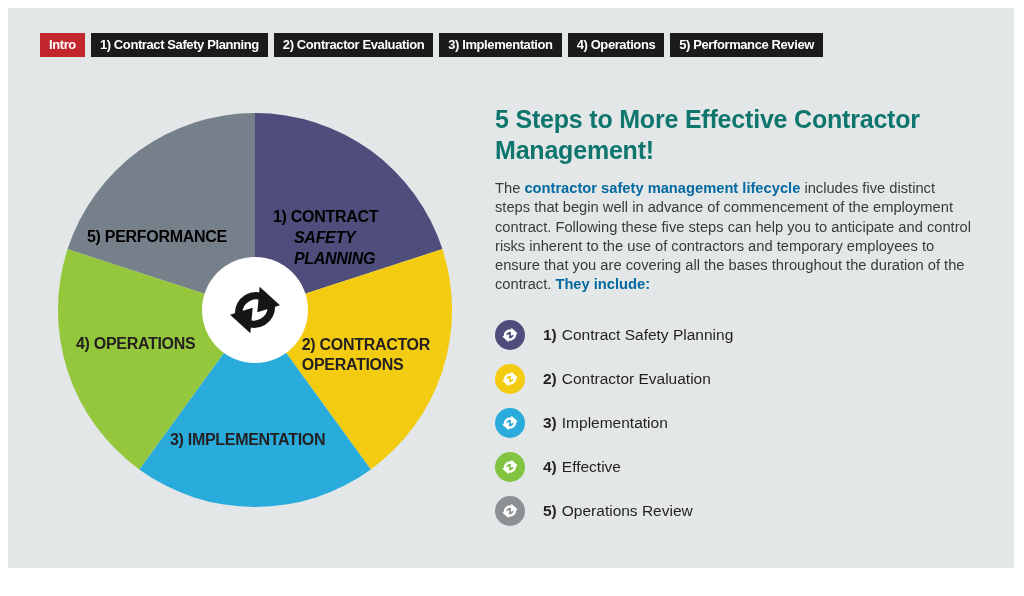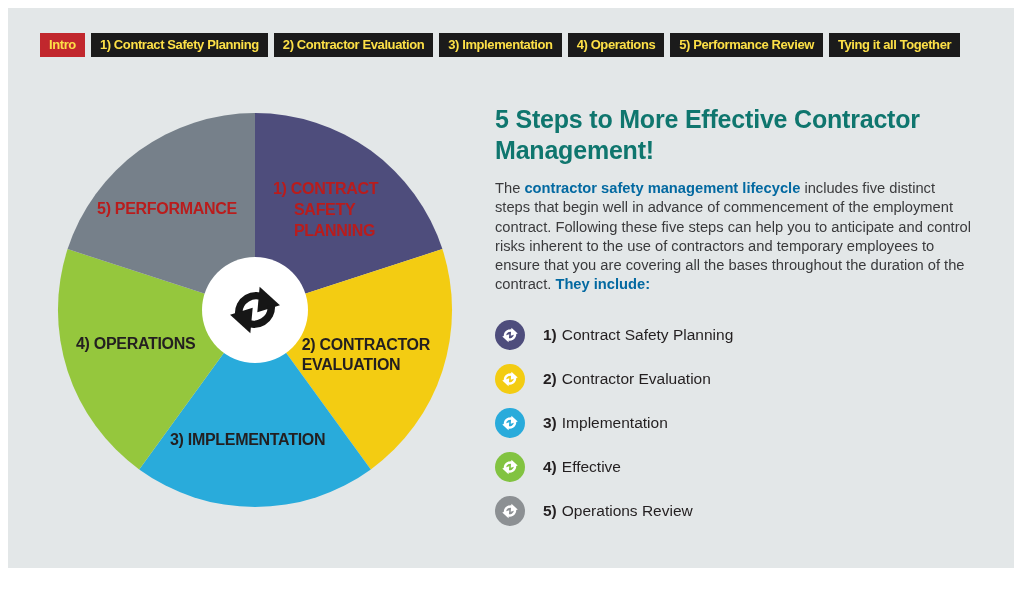--- a/index.html
+++ b/index.html
@@ -2,37 +2,37 @@
 <html><head>
 <meta charset="utf-8">
 <style>
   * { margin:0; padding:0; box-sizing:border-box; }
   html,body { width:1024px; height:596px; background:#ffffff; font-family:"Liberation Sans", sans-serif; }
   .page { position:relative; width:1024px; height:596px; background:#ffffff; overflow:hidden; }
   .panel { position:absolute; left:8px; top:8px; width:1006px; height:560px; background:#e3e7e8; }
 
   
   .nav { position:absolute; left:32px; top:25px; display:flex; gap:6px; }
-  .tab { height:24px; line-height:24px; padding:0 9px; background:#1b1b1b; color:#fde047;
+  .tab { height:24px; line-height:24px; padding:0 9px; background:#1b1b1b; color:#ffffff;
          font-size:13px; font-weight:bold; letter-spacing:-0.4px; white-space:nowrap; cursor:pointer; }
   .tab.active { background:#c1272d; }
 
   
   .pie-wrap { position:absolute; left:47px; top:102px; width:400px; height:400px; }
   .pie-wrap svg.pie { position:absolute; left:0; top:0; }
   .pie-label { position:absolute; font-weight:bold; font-size:16px; line-height:21px;
                letter-spacing:-0.3px; white-space:nowrap; }
-  .pl-light { color:#b91c1c; }
+  .pl-light { color:#000000;margin-top:28px; }
   .pl-dark  { color:#231f20; }
   .pl-1 { left:218px; top:68px; }
-  .pl-1 .indent { margin-left:21px; }
+  .pl-1 .indent { margin-left:21px;font-style:italic; }
   .pl-2 { right:25px; top:225px; text-align:left; line-height:20px; }
   .pl-3 { left:115px; top:319px; }
   .pl-4 { left:21px; top:223px; }
-  .pl-5 { left:32px; top:88px; width:160px; text-align:center; }
+  .pl-5 { left:32px; top:88px; width:160px; text-align:left; }
 
   
   .title { position:absolute; left:487px; top:96px; width:478px; font-size:25px; line-height:31px;
            font-weight:bold; color:#0f766e; letter-spacing:-0.2px; }
   .para { position:absolute; left:487px; top:171px; width:478px; font-size:14.7px; line-height:19.3px;
           color:#3a3a3c; }
   .para b { color:#0369a1; }
   .steps { position:absolute; left:487px; top:312px; }
   .step-row { display:flex; align-items:center; height:30px; margin-bottom:14px; }
   .step-ico { width:30px; height:30px; flex:0 0 30px; }
@@ -58,42 +58,41 @@
 <div class="page">
   <div class="panel">
 
     <div class="nav">
       <div class="tab active">Intro</div>
       <div class="tab">1) Contract Safety Planning</div>
       <div class="tab">2) Contractor Evaluation</div>
       <div class="tab">3) Implementation</div>
       <div class="tab">4) Operations</div>
       <div class="tab">5) Performance Review</div>
-      <div class="tab">Tying it all Together</div>
     </div>
 
     <div class="pie-wrap">
       <svg class="pie" width="400" height="400" viewBox="0 0 400 400">
         <path d="M200,200 L200,3 A197,197 0 0 1 387.4,139.1 Z" fill="#4e4d7c"></path>
         <path d="M200,200 L387.4,139.1 A197,197 0 0 1 315.8,359.4 Z" fill="#f3cc12"></path>
         <path d="M200,200 L315.8,359.4 A197,197 0 0 1 84.2,359.4 Z" fill="#29abdb"></path>
         <path d="M200,200 L84.2,359.4 A197,197 0 0 1 12.6,139.1 Z" fill="#95c73d"></path>
         <path d="M200,200 L12.6,139.1 A197,197 0 0 1 200,3 Z" fill="#76808a"></path>
         <circle cx="200" cy="200" r="53" fill="#ffffff"></circle>
         <use href="#ico-sync" x="171" y="171" width="58" height="58" style="color:#161616"></use>
       </svg>
 
       <div class="pie-label pl-light pl-1">
         <div>1) CONTRACT</div>
         <div class="indent">SAFETY</div>
         <div class="indent">PLANNING</div>
       </div>
       <div class="pie-label pl-dark pl-2">
         <div>2) CONTRACTOR</div>
-        <div>EVALUATION</div>
+        <div>OPERATIONS</div>
       </div>
       <div class="pie-label pl-dark pl-3">
         <div>3) IMPLEMENTATION</div>
       </div>
       <div class="pie-label pl-dark pl-4">
         <div>4) OPERATIONS</div>
       </div>
       <div class="pie-label pl-light pl-5">
         <div>5) PERFORMANCE</div>
       </div>

